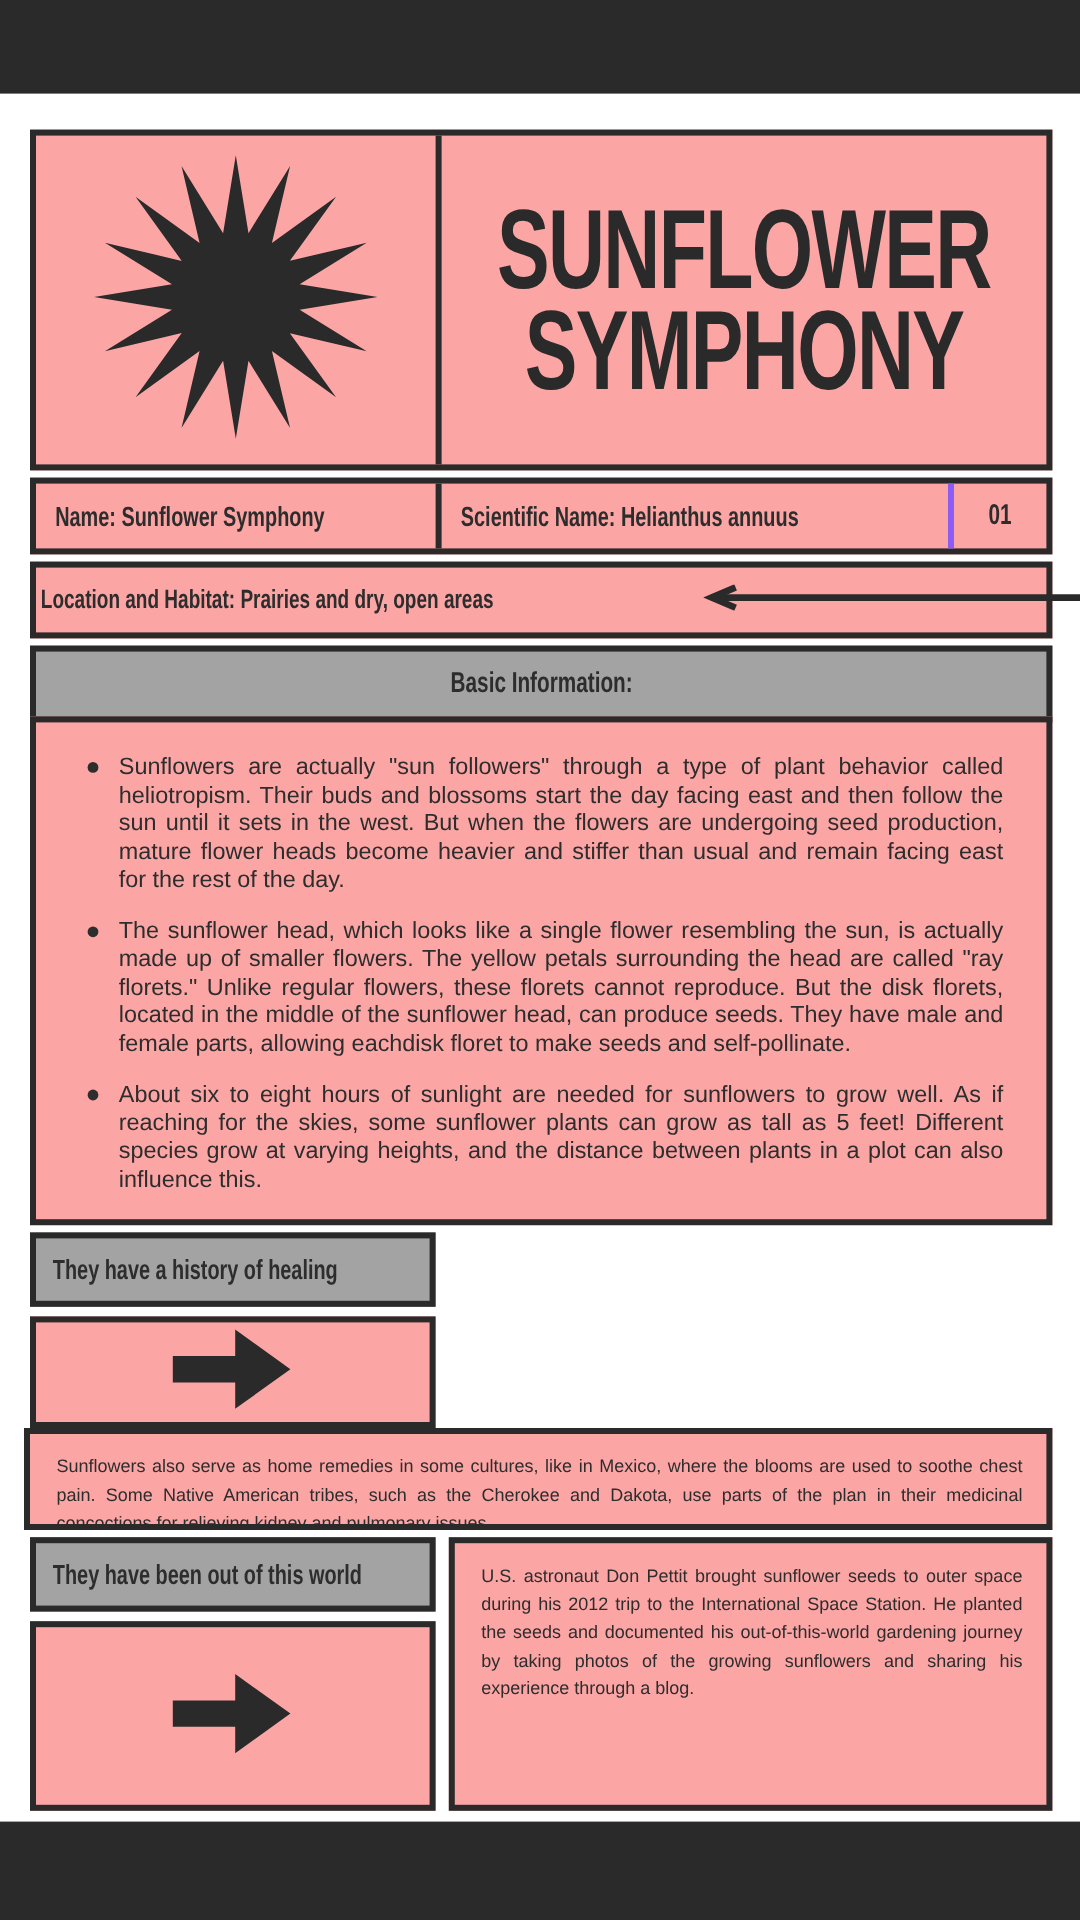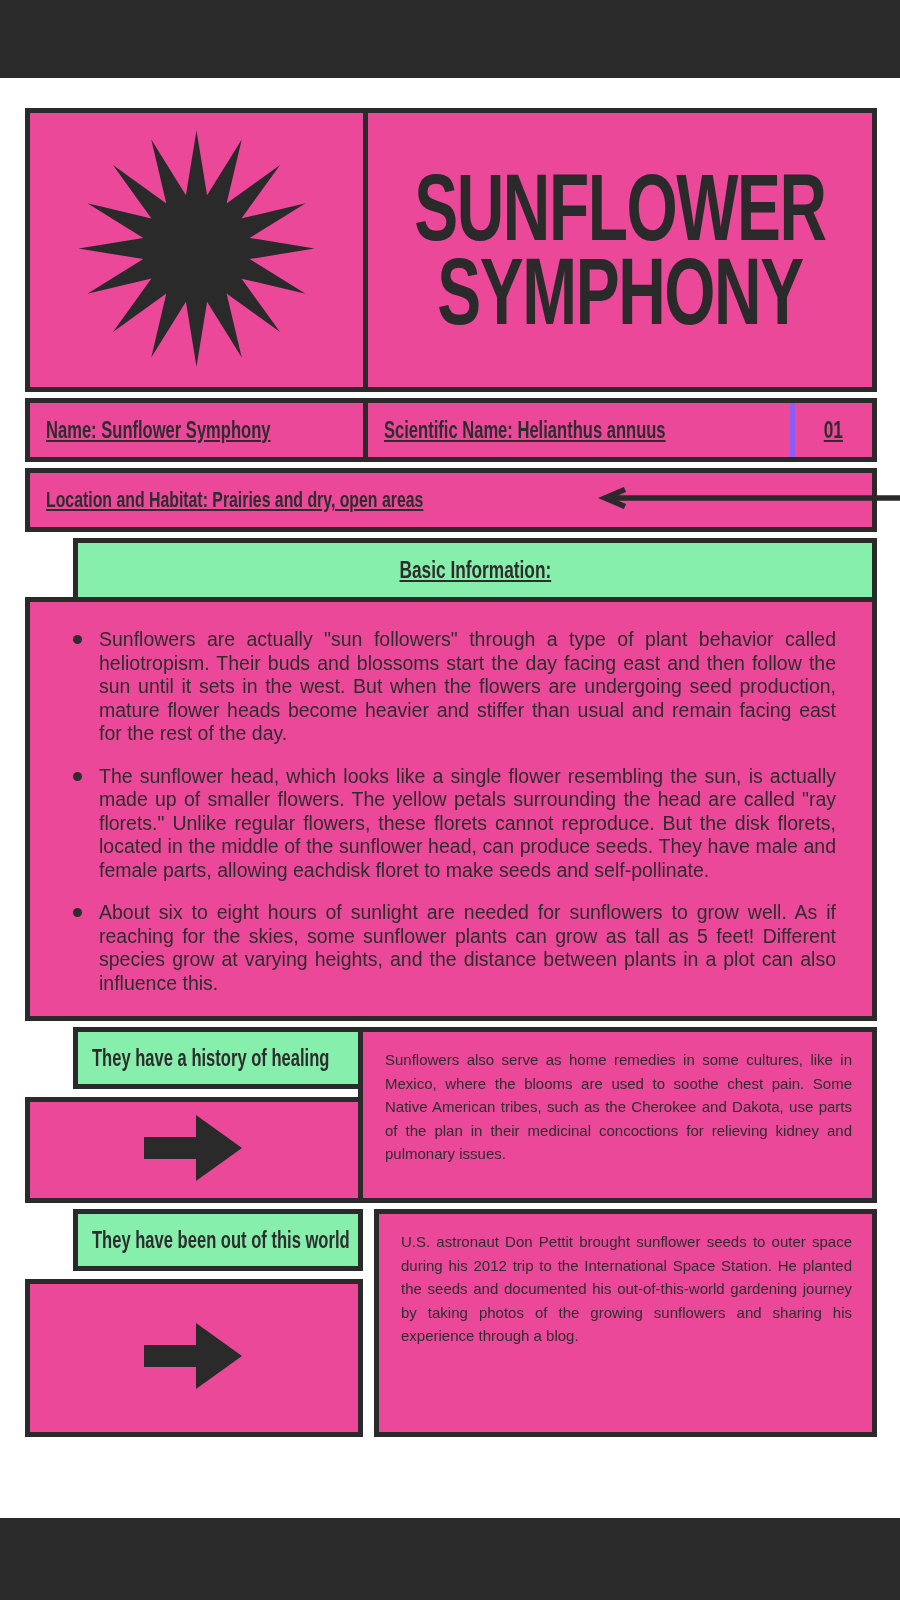--- a/index.html
+++ b/index.html
@@ -11,22 +11,22 @@
     overflow: hidden;
   }
   .canvas { position: relative; width: 900px; height: 1600px; background:#fff; }
 
   .band { position: absolute; left: 0; width: 900px; background: #2b2a2a; }
   .band-top { top: 0; height: 78px; }
   .band-bottom { top: 1518px; height: 82px; }
 
   .content { position: absolute; left: 25px; top: 108px; width: 852px; }
 
-  .box { border: 5px solid #2b2a2a; box-sizing: border-box; background: #ec4899; }
-  .graybg { background: #86efac; margin-left: 48px; }
+  .box { border: 5px solid #2b2a2a; box-sizing: border-box; background: #fca5a5; }
+  .graybg { background: #a3a3a3; }
 
   .cond {
     display: inline-block;
     transform: scaleX(0.72);
     transform-origin: left center;
     white-space: nowrap;
     font-weight: 700;
   }
   .cond-center { transform-origin: center center; }
 
@@ -46,35 +46,35 @@
     transform: scaleX(0.70); transform-origin: center center;
     letter-spacing: -2px; white-space: nowrap; color: #2b2a2a;
   }
   .subtitle-area {
     height: 62px; border-top: 5px solid #2b2a2a; box-sizing: border-box;
     display: flex; align-items: center; padding-left: 12px; overflow: hidden;
   }
   .subtitle-area .cond { font-size: 22px; }
 
   
-  .row { margin-top: 6px; display: flex; align-items: stretch; text-decoration: underline; }
+  .row { margin-top: 6px; display: flex; align-items: stretch; }
   .name-row { height: 64px; }
   .name-cell {
     width: 338px; border-right: 5px solid #2b2a2a; box-sizing: border-box;
     display: flex; align-items: center; padding-left: 16px; overflow: hidden;
   }
   .sci-cell { flex: 1; display: flex; align-items: center; padding-left: 16px; min-width: 0; overflow: hidden; }
   .num-cell {
     width: 82px; border-left: 5px solid #8b5cf6; box-sizing: border-box;
     display: flex; align-items: center; justify-content: center;
   }
   .label-text { font-size: 23px; }
   .num-cell .cond { font-size: 24px; }
 
-  .location-row { height: 64px; display: flex; align-items: center; padding-left: 16px; }
+  .location-row { height: 64px; display: flex; align-items: center; padding-left: 4px; }
   .location-row .cond { font-size: 22px; }
   .loc-arrow { margin-left: 28px; flex: 0 0 auto; }
 
   .basic-bar { height: 64px; display: flex; align-items: center; justify-content: center; }
   .basic-bar .cond { font-size: 24px; }
 
   
   .bullets-box { margin-top: -5px; height: 424px; padding: 26px 36px 0 42px; }
   .bullets-box ul { margin: 0; padding: 0; list-style: none; }
   .bullets-box li {
@@ -82,21 +82,21 @@
     font-size: 19.5px; line-height: 23.5px; text-align: justify;
     color: #2e2d2d;
   }
   .bullets-box li::before {
     content: ""; position: absolute; left: 1px; top: 7px;
     width: 9px; height: 9px; border-radius: 50%; background: #2e2d2d;
   }
 
   
   .fact-section { margin-top: 6px; display: flex; align-items: stretch; }
-  .fact-a { height: 176px; }
+  .fact-a { height: 248px; flex-direction: column; }
   .fact-b { height: 228px; gap: 16px; }
   .fact-left { width: 338px; display: flex; flex-direction: column; box-sizing: border-box; }
   .fact-head {
     height: 62px; display: flex; align-items: center; padding-left: 14px; overflow: hidden;
   }
   .fact-head .cond { font-size: 23px; }
   .fact-arrowbox { flex: 1; margin-top: 8px; display: flex; align-items: center; justify-content: center; }
   .fact-right {
     flex: 1; margin-left: -5px; padding: 16px 20px 0 22px; box-sizing: border-box;
     font-size: 15px; line-height: 23.5px; text-align: justify; color: #2e2d2d;

